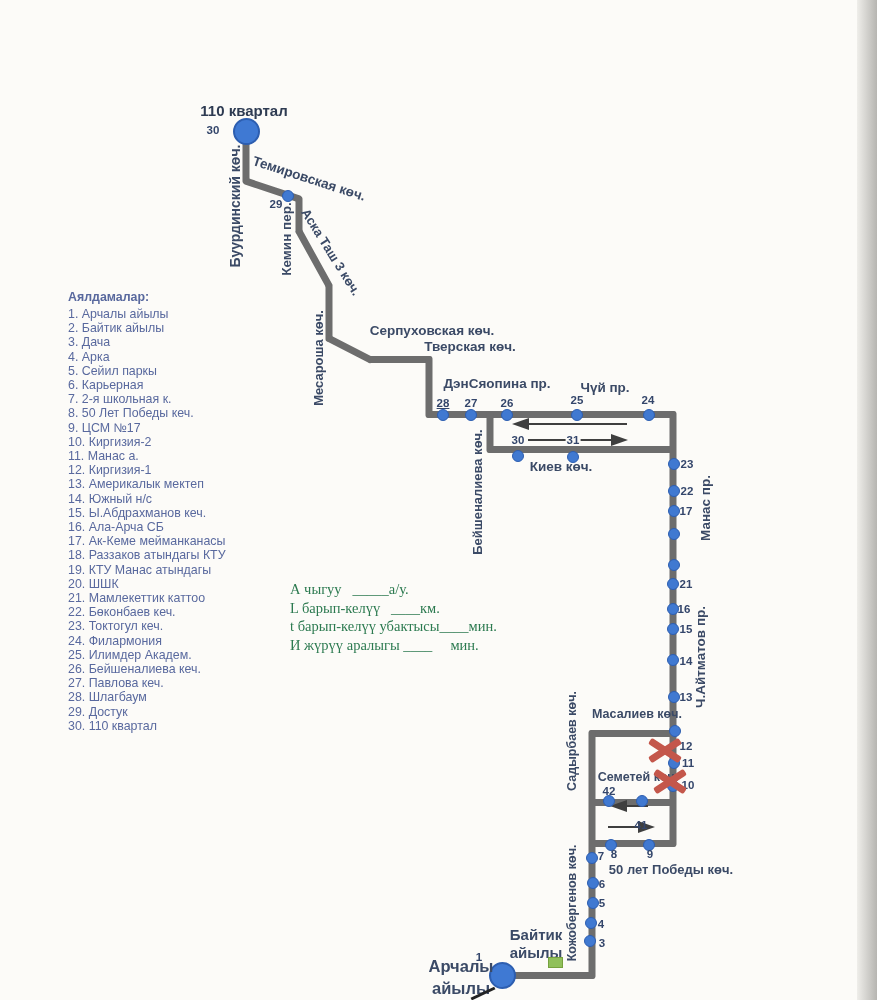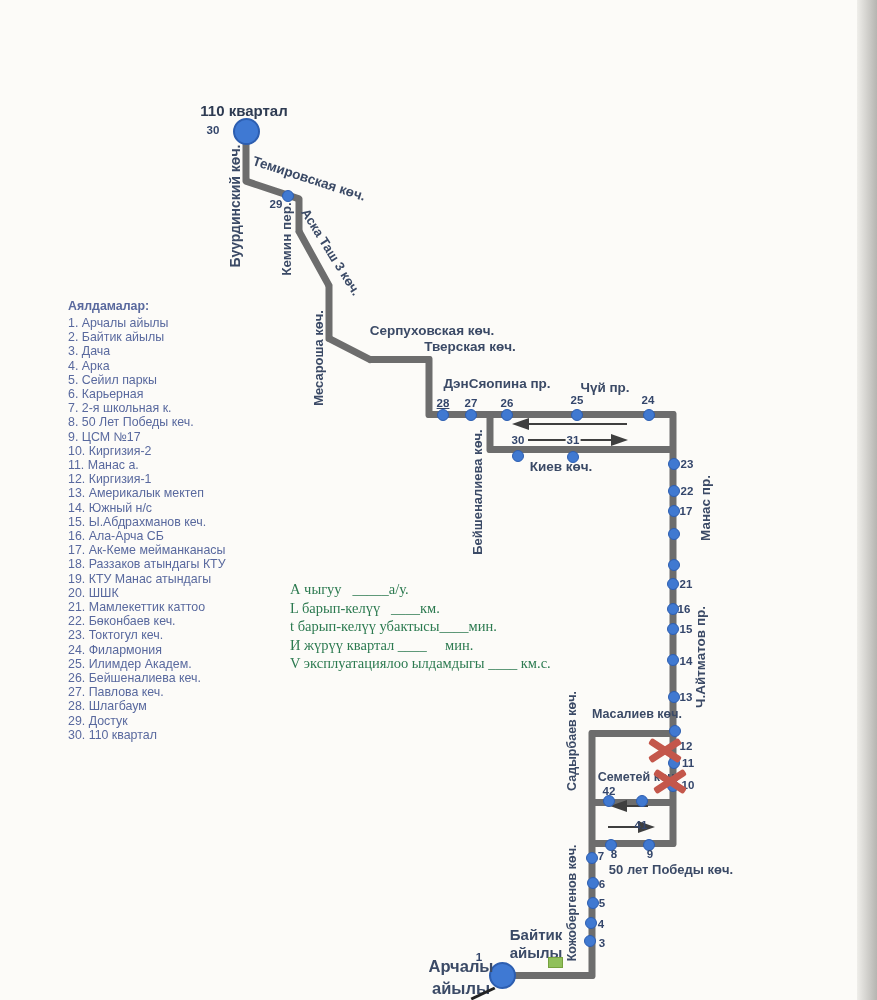--- a/index.html
+++ b/index.html
@@ -6,21 +6,21 @@
   .page{
     position:relative;width:877px;height:1000px;overflow:hidden;
     background:#fcfbf8;
     font-family:"Liberation Sans", sans-serif;
   }
   
   .title{position:absolute;left:30px;top:8px;width:760px;text-align:center;
          color:#31a257;font-weight:bold;font-size:17.5px;line-height:24px;}
   
   .stoplist{position:absolute;left:68px;top:290px;color:#59699e;font-size:12.4px;}
-  .stoplist .hdr{font-weight:bold;margin-bottom:3px;margin-top:9px;}
+  .stoplist .hdr{font-weight:bold;margin-bottom:3px;}
   .stoplist .it{line-height:14.2px;white-space:nowrap;}
   
   .formulas{position:absolute;left:290px;top:580px;color:#2c7a50;
             font-family:"Liberation Serif", serif;font-size:14.5px;line-height:18.6px;}
   .formulas div{white-space:pre;}
   
   .note{position:absolute;left:57px;top:839px;width:360px;text-align:justify;
         color:#a8414f;font-family:"Liberation Serif", serif;font-weight:bold;
         font-size:15.5px;line-height:22.5px;}
   
@@ -84,22 +84,21 @@
         <div class="it">28. Шлагбаум</div>
         <div class="it">29. Достук</div>
         <div class="it">30. 110 квартал</div>
       </div>
   </div>
 
   <div class="formulas" id="formulas">
       <div class="">А чыгуу   _____а/у.</div>
       <div class="">L барып-келүү   ____км.</div>
       <div class="">t барып-келүү убактысы____мин.</div>
-      <div class="">И жүрүү квартал ____     мин.</div>
-      <div class="">V эксплуатациялоо ылдамдыгы ____ км.с.</div>
+      <div class="">И жүрүү аралыгы ____     мин.</div>
     </div>
 
 
   <div id="map">
       <div class="seg" style="left: 246px; top: 124.5px; width: 55px; transform: rotate(1.5708rad); transform-origin: 0px 50%; background: rgb(109, 109, 109);"></div>
       <div class="seg" style="left: 244px; top: 176.5px; width: 60.0833px; transform: rotate(0.321751rad); transform-origin: 0px 50%; background: rgb(109, 109, 109);"></div>
       <div class="seg" style="left: 299px; top: 192.5px; width: 37px; transform: rotate(1.5708rad); transform-origin: 0px 50%; background: rgb(109, 109, 109);"></div>
       <div class="seg" style="left: 298px; top: 225.5px; width: 66.242px; transform: rotate(1.06663rad); transform-origin: 0px 50%; background: rgb(109, 109, 109);"></div>
       <div class="seg" style="left: 329px; top: 279.5px; width: 58px; transform: rotate(1.5708rad); transform-origin: 0px 50%; background: rgb(109, 109, 109);"></div>
       <div class="seg" style="left: 327px; top: 333.5px; width: 50.5371px; transform: rotate(0.472497rad); transform-origin: 0px 50%; background: rgb(109, 109, 109);"></div>

